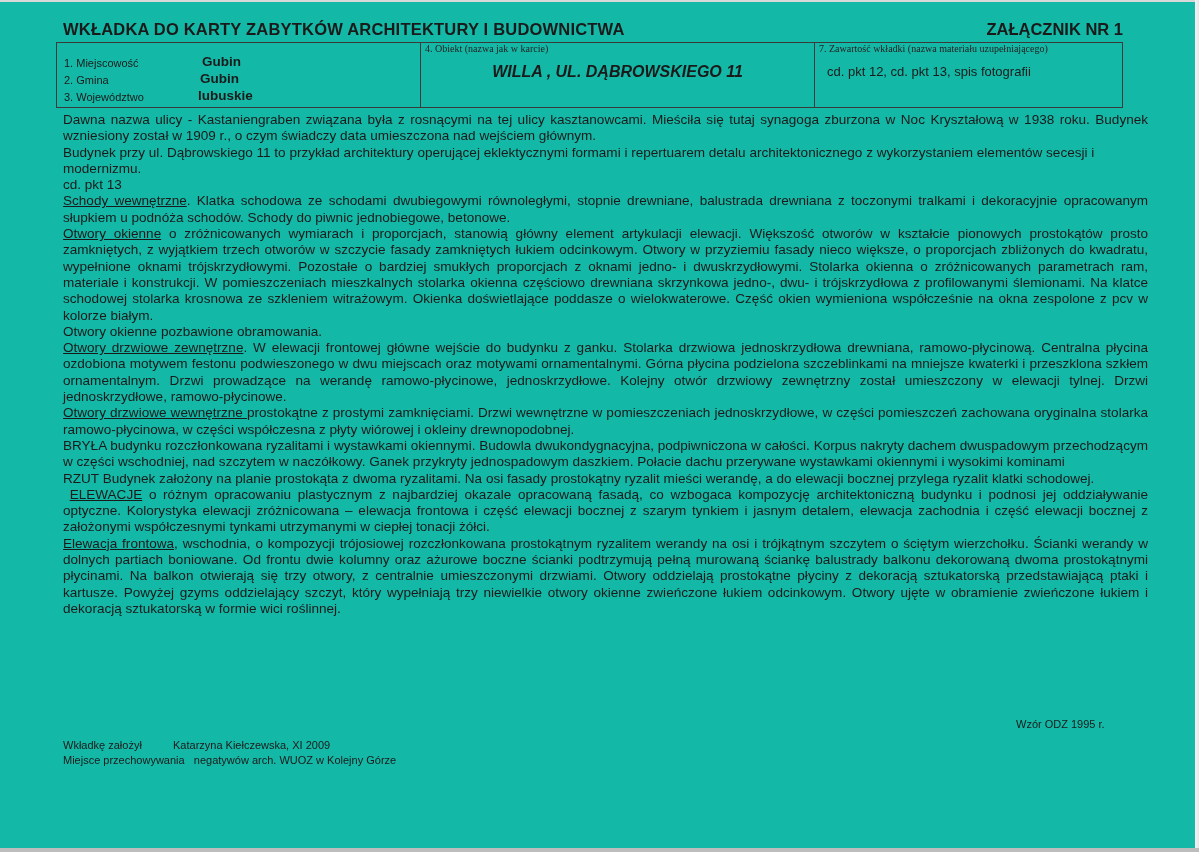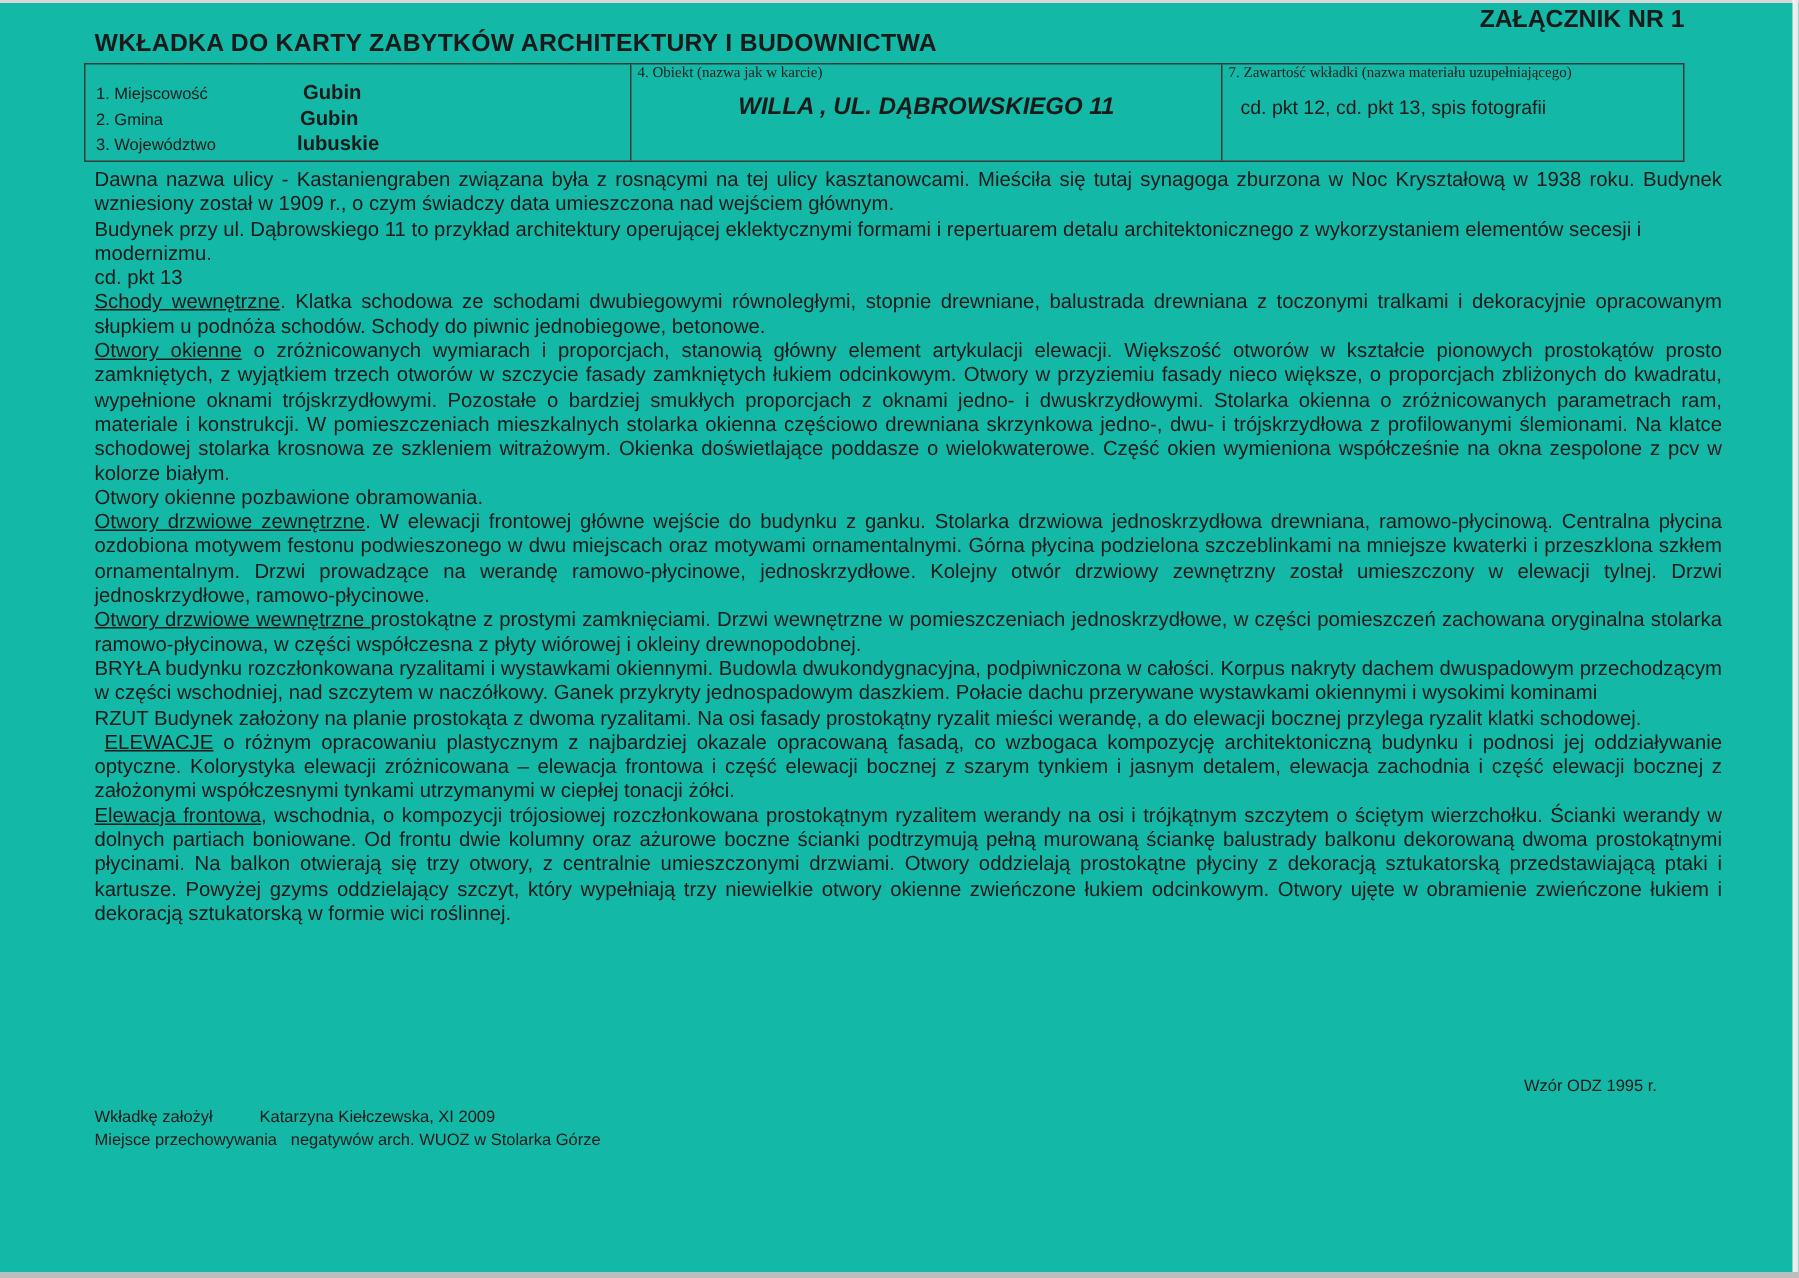--- a/index.html
+++ b/index.html
@@ -13,21 +13,21 @@
   .page { position: absolute; left: 0; top: 0; width: 1199px; height: 852px; background: #14b8a6; }
   .top-edge { position: absolute; left: 0; top: 0; width: 1199px; height: 2px; background: #d8d8d8; }
   .right-edge { position: absolute; right: 0; top: 0; width: 4px; height: 852px; background: linear-gradient(to right, #f4f4f4, #e6e6e6); }
   .bottom-edge { position: absolute; left: 0; bottom: 0; width: 1199px; height: 4px; background: #bdbdbd; }
 
   .title {
     position: absolute; left: 63px; top: 20px;
     font-size: 16.5px; font-weight: bold; letter-spacing: 0.2px;
   }
   .annex {
-    position: absolute; right: 76px; top: 4px;
+    position: absolute; right: 76px; top: 20px;
     font-size: 16.5px; font-weight: bold;
   }
 
   .header-box {
     position: absolute; left: 56px; top: 42px; width: 1067px; height: 66px;
     border: 1.5px solid #3a3a3a; box-sizing: border-box;
     display: flex;
   }
   .cell { position: relative; box-sizing: border-box; height: 100%; }
   .cell-left { width: 364px; border-right: 1.5px solid #3a3a3a; }
@@ -105,17 +105,17 @@
     <p class="para">RZUT Budynek założony na planie prostokąta z dwoma ryzalitami. Na osi fasady prostokątny ryzalit mieści werandę, a do elewacji bocznej  przylega ryzalit klatki schodowej.</p>
     <p class="para">&nbsp;<span class="u">ELEWACJE</span><span> o różnym opracowaniu plastycznym z najbardziej okazale opracowaną fasadą, co wzbogaca kompozycję architektoniczną budynku i podnosi jej oddziaływanie optyczne. Kolorystyka elewacji zróżnicowana – elewacja frontowa i część elewacji bocznej z szarym tynkiem  i jasnym detalem, elewacja zachodnia i część elewacji bocznej z założonymi współczesnymi tynkami utrzymanymi w ciepłej tonacji żółci.</span></p>
     <p class="para"><span class="u">Elewacja frontowa</span><span>, wschodnia, o kompozycji trójosiowej rozczłonkowana prostokątnym ryzalitem werandy na osi i trójkątnym szczytem o ściętym wierzchołku. Ścianki werandy w dolnych partiach boniowane. Od frontu dwie kolumny oraz ażurowe boczne ścianki podtrzymują pełną murowaną ściankę balustrady balkonu dekorowaną dwoma prostokątnymi płycinami.  Na balkon otwierają się trzy otwory, z centralnie umieszczonymi drzwiami. Otwory oddzielają prostokątne płyciny z dekoracją sztukatorską przedstawiającą ptaki i kartusze. Powyżej  gzyms oddzielający szczyt, który wypełniają trzy niewielkie otwory okienne zwieńczone łukiem odcinkowym. Otwory ujęte w obramienie zwieńczone łukiem i dekoracją sztukatorską w formie wici roślinnej.</span></p>
   </div>
 
   <div class="footer-left">
     <div>
       <span class="lbl1">Wkładkę założył</span><span>Katarzyna Kiełczewska, XI 2009</span>
     </div>
     <div>
-      <span class="lbl2">Miejsce przechowywania</span>&nbsp;&nbsp;&nbsp;<span>negatywów  arch. WUOZ w Stolarka Górze</span>
+      <span class="lbl2">Miejsce przechowywania</span>&nbsp;&nbsp;&nbsp;<span>negatywów  arch. WUOZ w Kolejny Górze</span>
     </div>
   </div>
   <div class="footer-right">Wzór ODZ 1995 r.</div>
 </div>
 
 </body></html>

